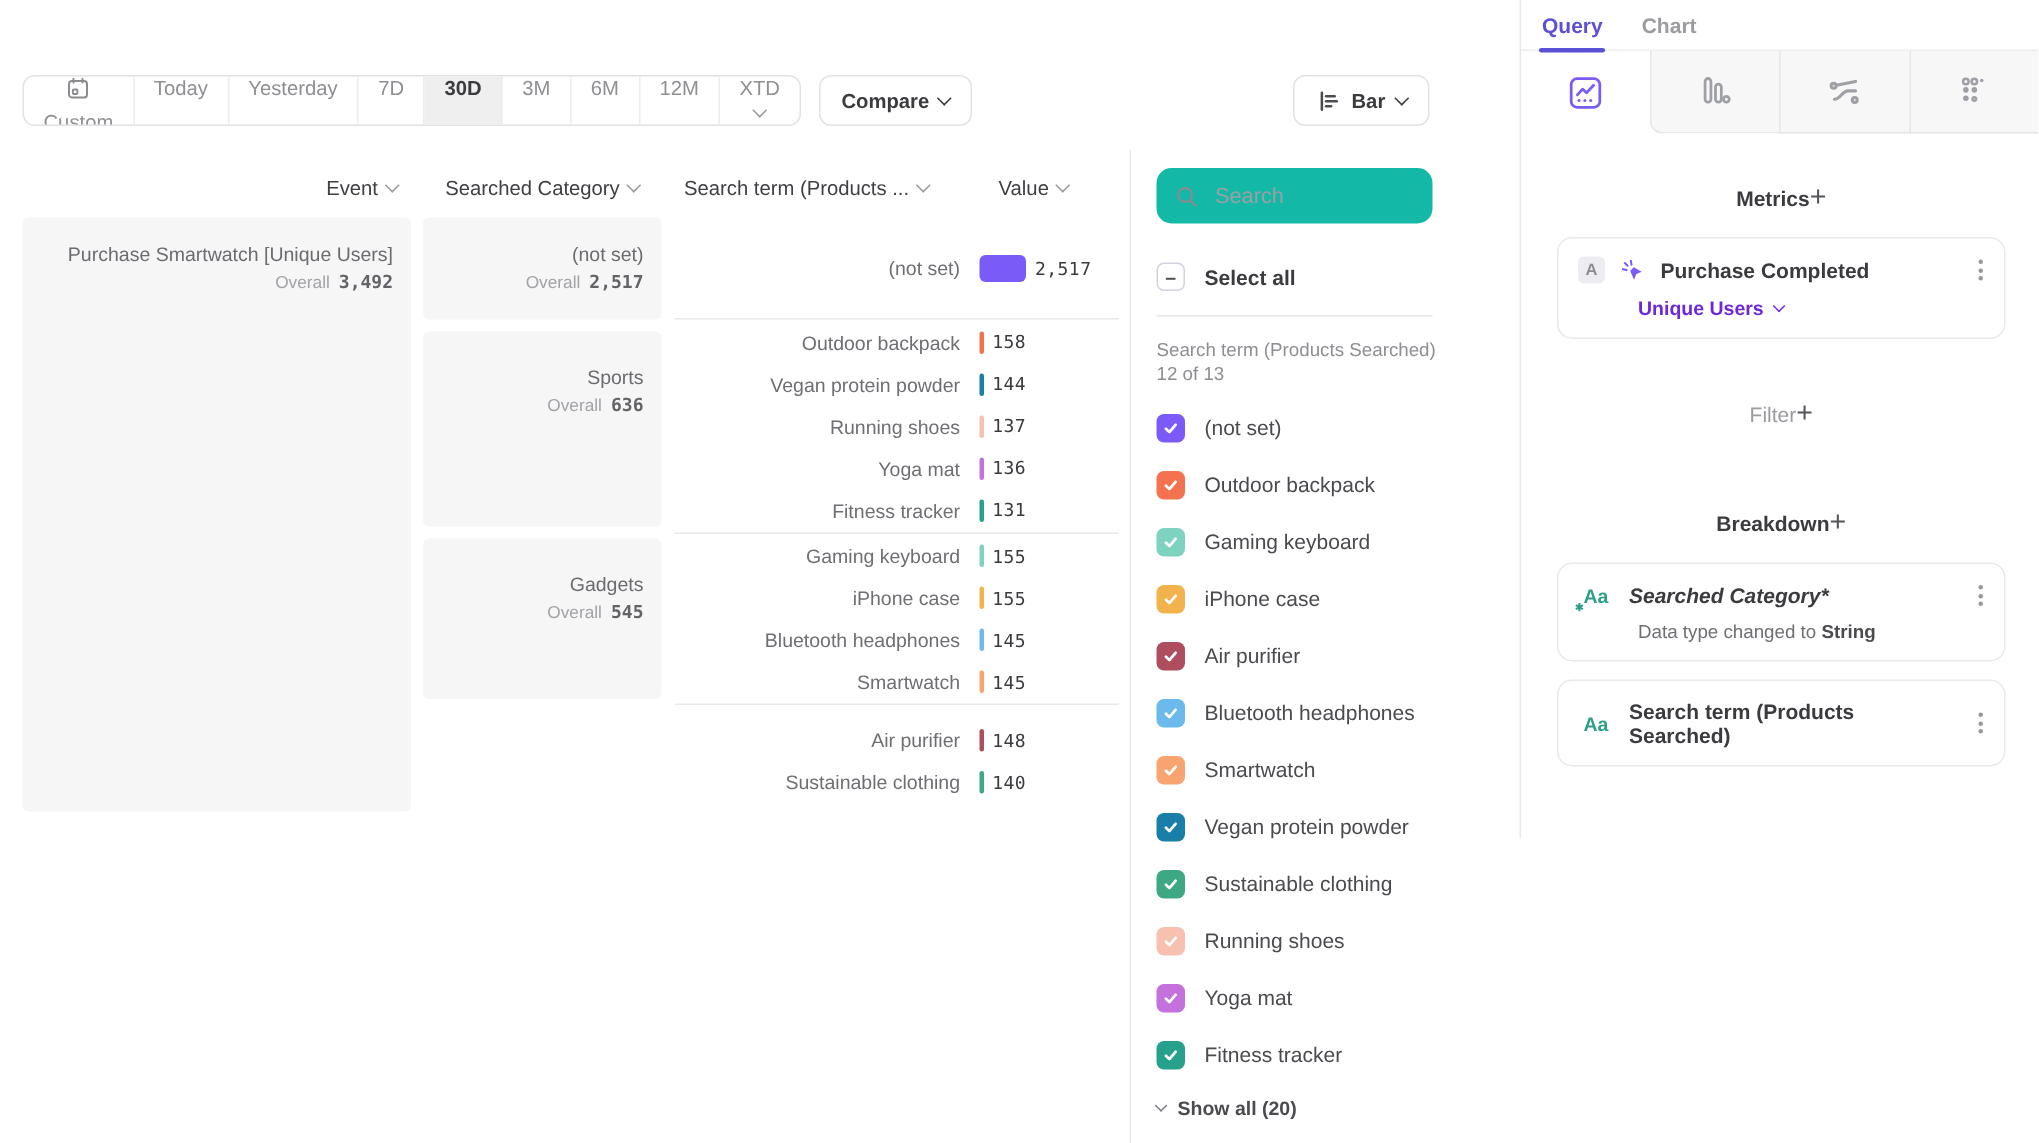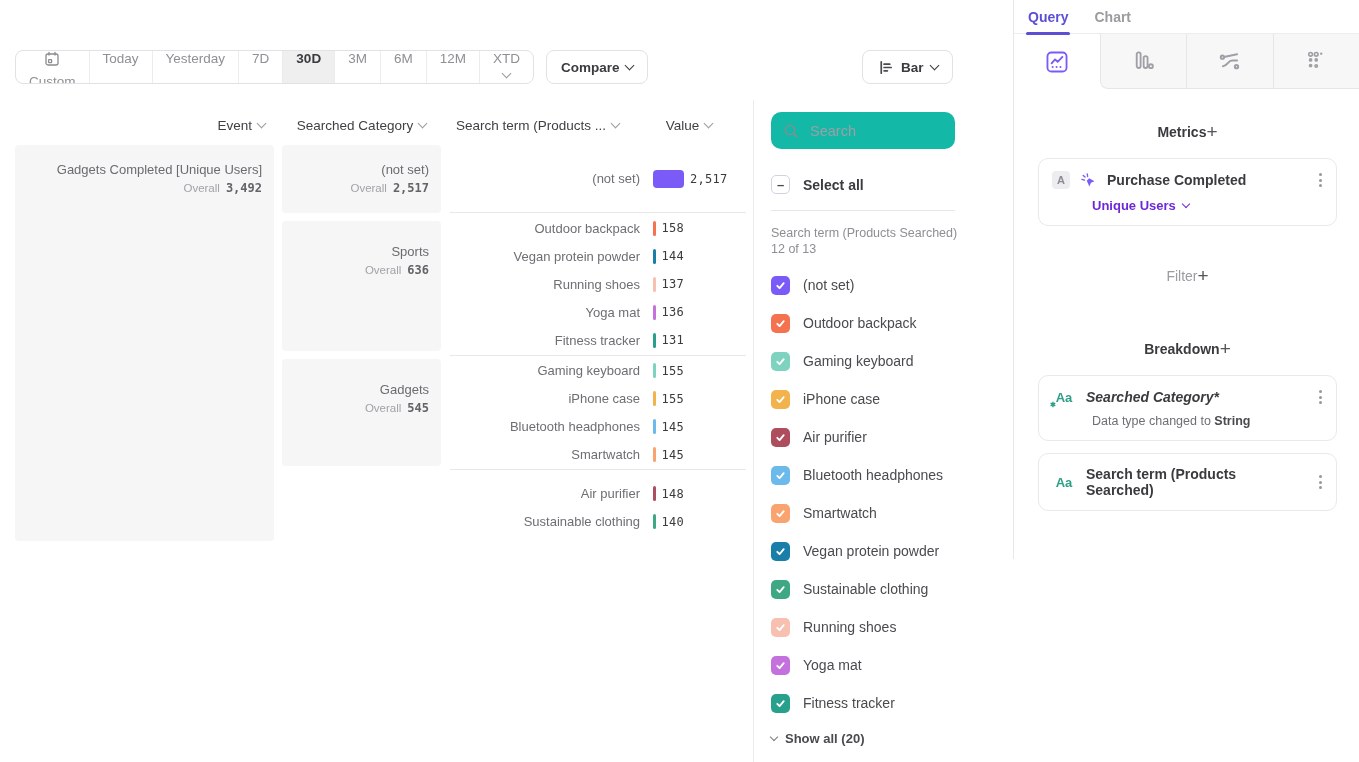--- a/index.html
+++ b/index.html
@@ -173,21 +173,21 @@
   <div class="colhead h-term">
     <span>Search term (Products ...</span>
       <span class="chv gray"></span>
   </div>
   <div class="colhead h-value">
     <span>Value</span>
       <span class="chv gray"></span>
   </div>
 
   <div class="card event-card">
-    <div class="cell-title">Gadgets Completed [Unique Users]</div>
+    <div class="cell-title">Purchase Smartwatch [Unique Users]</div>
     <div class="cell-overall">
       <span>Overall</span><b class="mono">3,492</b>
     </div>
   </div>
 
   <div class="card cat-card cat0">
     <div class="cell-title">(not set)</div>
     <div class="cell-overall"><span>Overall</span><b class="mono">2,517</b></div>
   </div>
   <div class="card cat-card cat1">

